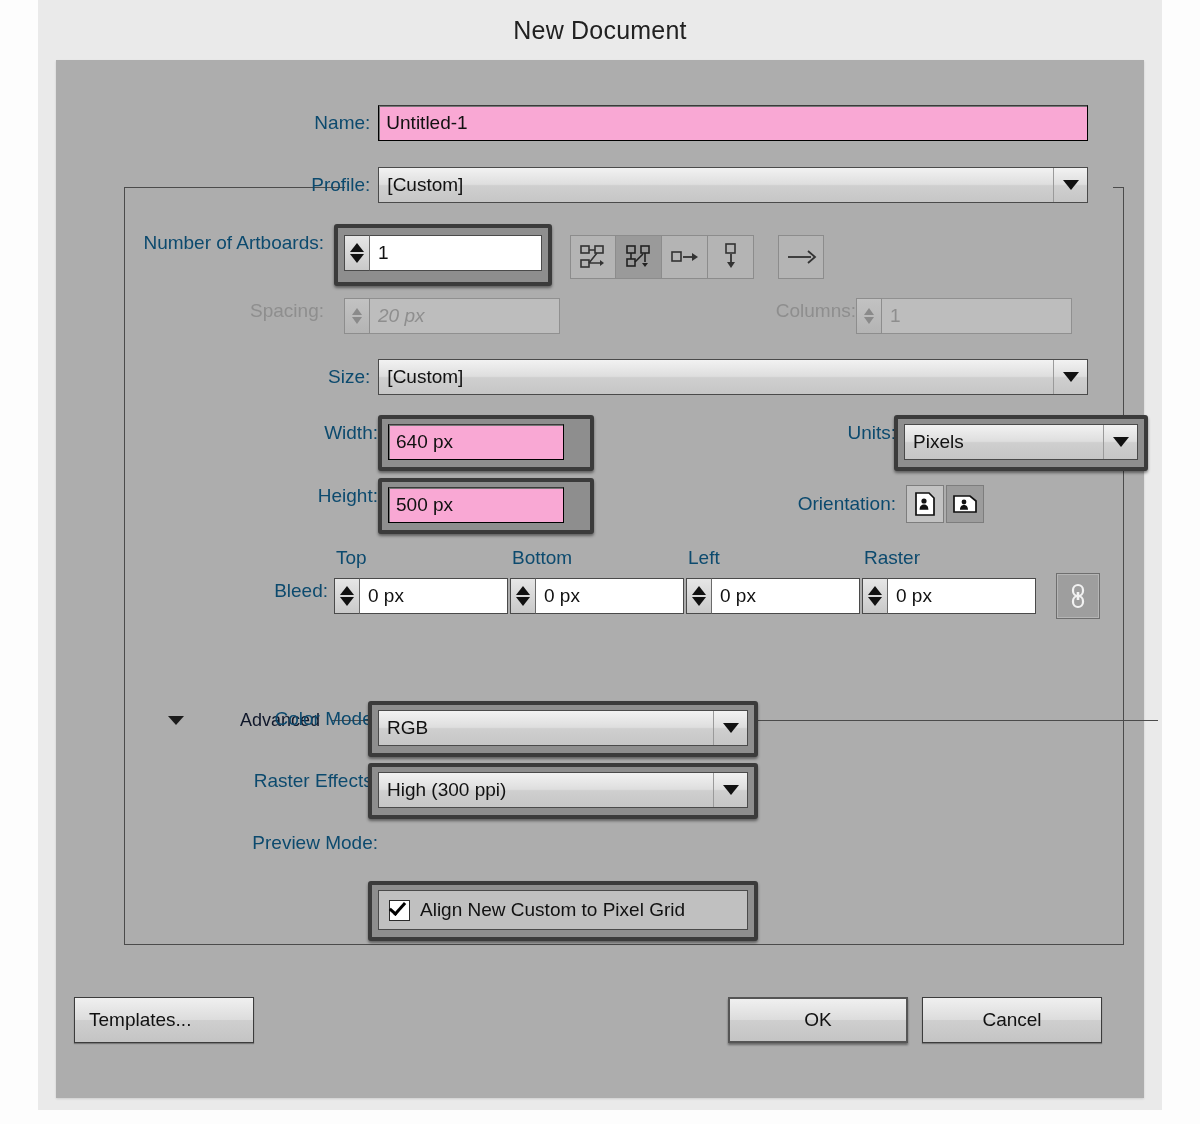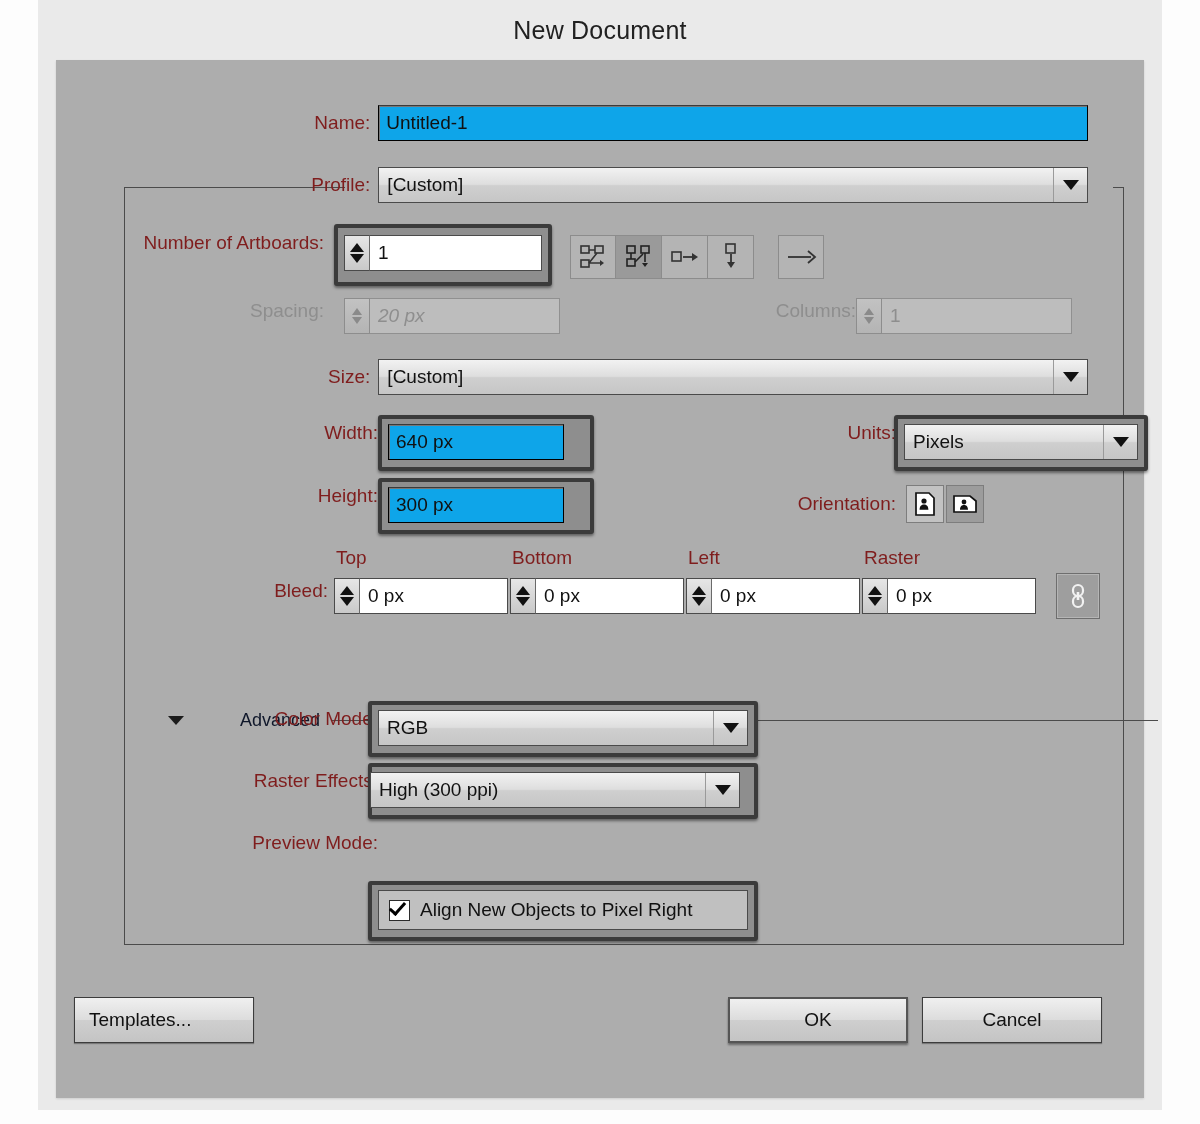--- a/index.html
+++ b/index.html
@@ -52,29 +52,29 @@
   }
 
   
   .row {
     position: absolute;
     display: flex;
     align-items: center;
   }
   .lbl {
     font-size: 19px;
-    color: #7f1d1d;
+    color: #0c4a6e;
     text-align: right;
     white-space: nowrap;
   }
   .lbl.dim { color: #8e8e8e; }
 
   
   .tinput {
-    background: #0ea5e9;
+    background: #f9a8d4;
     border: 1px solid #000;
     border-top-color: #3a3a3a;
     height: 36px;
     display: flex;
     align-items: center;
     padding: 0 7px;
     font-size: 19px;
     color: #111;
     box-shadow: inset 1px 1px 0 #777;
   }
@@ -416,21 +416,21 @@
         <span>Pixels</span>
         <span class="arrowbox">
             <span class="caret-down"></span>
           </span>
       </div>
 
       <div class="row" style="left:182px; top:425px;">
         <div class="lbl" style="width:140px; margin-right:8px;">Height:</div>
       </div>
       <div class="ring" style="left:322px; top:418px; width:216px; height:56px;"></div>
-      <div class="tinput" style="position:absolute; left:332px; top:427px; width:176px;">300 px</div>
+      <div class="tinput" style="position:absolute; left:332px; top:427px; width:176px;">500 px</div>
 
       <div class="row" style="left:640px; top:425px;">
         <div class="lbl" style="width:200px; margin-right:10px;">Orientation:</div>
         <div class="orbtn">
           <svg width="24" height="26" viewBox="0 0 24 26">
             <path d="M3 2 H16 L21 7 V24 H3 Z" fill="#fff" stroke="#111" stroke-width="1.7"></path>
             <circle cx="11" cy="10" r="2.6" fill="#111"></circle>
             <path d="M11 13.5 c-3.2 0 -4.4 2.4 -4.4 5.2 h8.8 c0 -2.8 -1.2 -5.2 -4.4 -5.2 z" fill="#111"></path>
           </svg>
         </div>
@@ -509,37 +509,37 @@
         <span>RGB</span>
         <span class="arrowbox">
             <span class="caret-down"></span>
           </span>
       </div>
 
       <div class="row" style="left:122px; top:710px;">
         <div class="lbl" style="width:200px; margin-right:8px;">Raster Effects:</div>
       </div>
       <div class="ring" style="left:312px; top:703px; width:390px; height:56px;"></div>
-      <div class="combo" style="position:absolute; left:314px; top:712px; width:370px;">
+      <div class="combo" style="position:absolute; left:322px; top:712px; width:370px;">
         <span>High (300 ppi)</span>
         <span class="arrowbox">
             <span class="caret-down"></span>
           </span>
       </div>
 
       <div class="row" style="left:122px; top:772px;">
         <div class="lbl" style="width:200px; margin-right:8px;">Preview Mode:</div>
       </div>
 
       <div class="ring" style="left:312px; top:821px; width:390px; height:60px;"></div>
       <div class="checkrow" style="position:absolute; left:322px; top:830px; width:370px;">
         <span class="cbox">
             <span class="tick"></span>
           </span>
-        <span>Align New Objects to Pixel Right</span>
+        <span>Align New Custom to Pixel Grid</span>
       </div>
 
       <div class="btn def" style="position:absolute; left:672px; top:937px; width:180px;">OK</div>
       <div class="btn btn-left" style="position:absolute; left:18px; top:937px; width:180px;">Templates...</div>
       <div class="btn" style="position:absolute; left:866px; top:937px; width:180px;">Cancel</div>
 
     </div>
   </div>
 </div>
 

